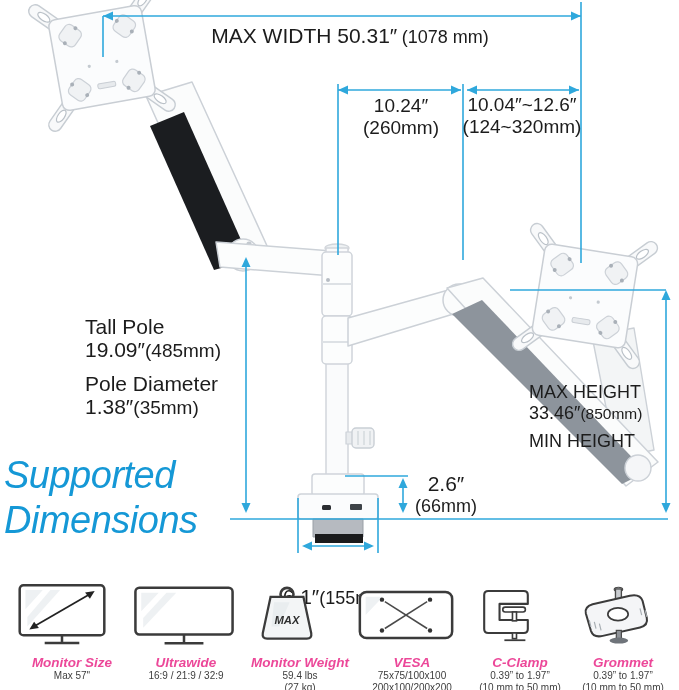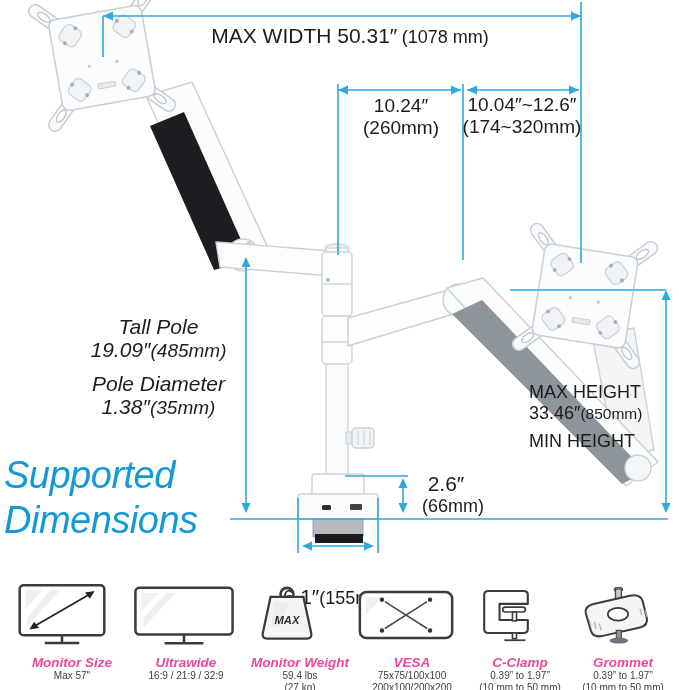--- a/index.html
+++ b/index.html
@@ -6,24 +6,24 @@
   body{
     width:679px;height:690px;position:relative;background:#ffffff;
     font-family:"Liberation Sans","DejaVu Sans",sans-serif;
     -webkit-font-smoothing:antialiased;overflow:hidden;color:#1c1c1c;
   }
   .abs{position:absolute;}
   svg{display:block;}
   
   .dim{color:#1c1c1c;white-space:nowrap;}
   .dim-center{text-align:center;}
-  .dim-right{text-align:center;font-style:italic;}
+  .dim-right{text-align:left;}
   .in-lg{font-size:21px;}
   .in-md{font-size:19px;}
-  .mm-lg{font-size:18px;text-align:right;}
+  .mm-lg{font-size:18px;}
   .mm-md{font-size:19px;}
   .lh{line-height:23px;}
   .gap8{height:9px;}
   .gap7{height:7px;}
   .mh-line{font-size:18px;line-height:21px;}
   .mh-mm{font-size:15.5px;}
   
   .headline{
     font-size:38px;font-weight:normal;font-style:italic;
     color:#1598D6;line-height:45px;letter-spacing:-0.5px;white-space:nowrap;
@@ -218,21 +218,21 @@
   <span class="mm-lg">(1078 mm)</span>
 </div>
 
 <div class="abs dim dim-center" style="left:336px;top:95px;width:130px;">
   <div class="in-md">10.24″</div>
   <div class="mm-md">(260mm)</div>
 </div>
 
 <div class="abs dim dim-center" style="left:458px;top:94px;width:128px;">
   <div class="in-md">10.04″~12.6″</div>
-  <div class="mm-md">(174~320mm)</div>
+  <div class="mm-md">(124~320mm)</div>
 </div>
 
 <div class="abs dim dim-right" style="left:85px;top:315px;width:147px;">
   <div class="in-lg lh">Tall Pole</div>
   <div class="lh">
     <span class="in-lg">19.09″</span><span class="mm-md">(485mm)</span>
   </div>
   <div class="gap8"></div>
   <div class="in-lg lh">Pole Diameter</div>
   <div class="lh">

